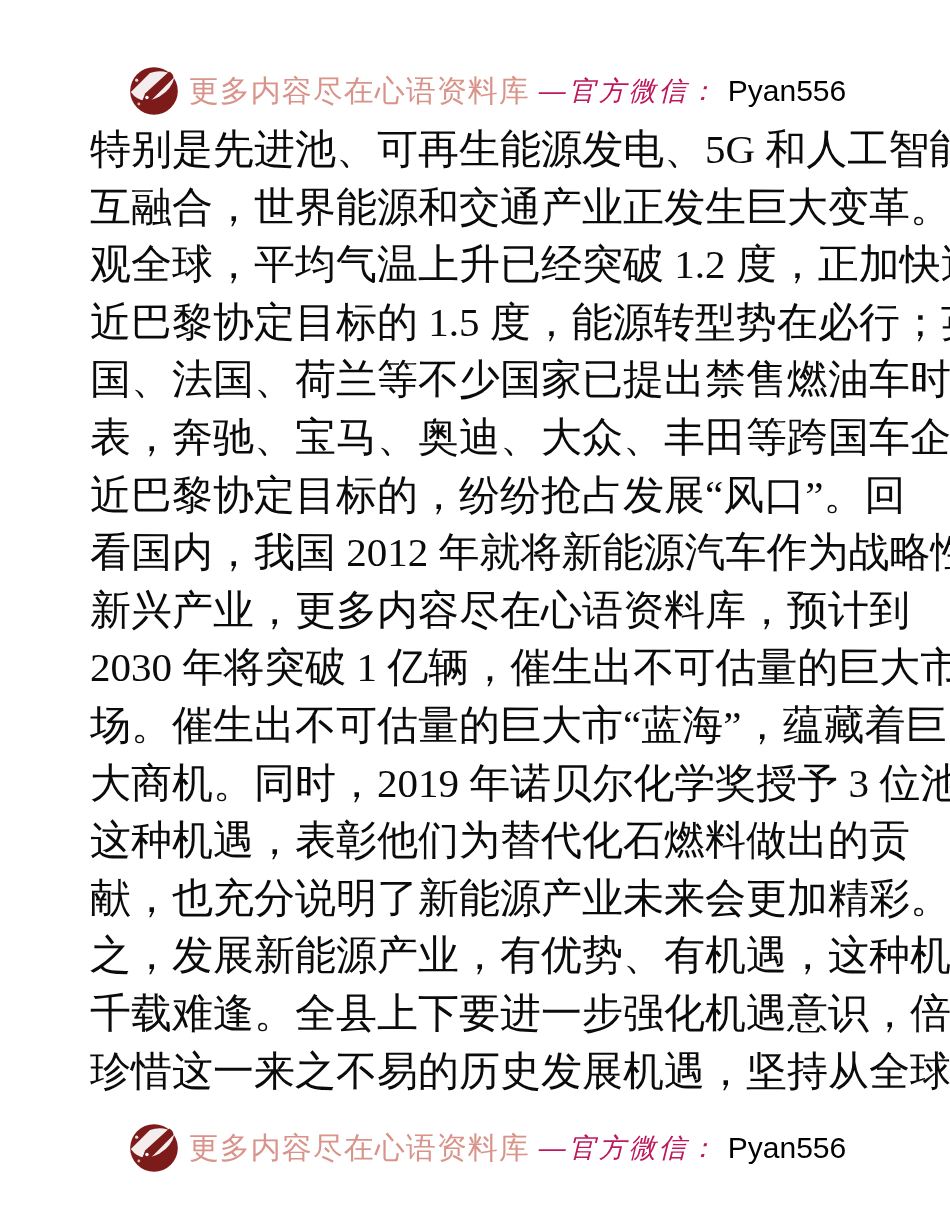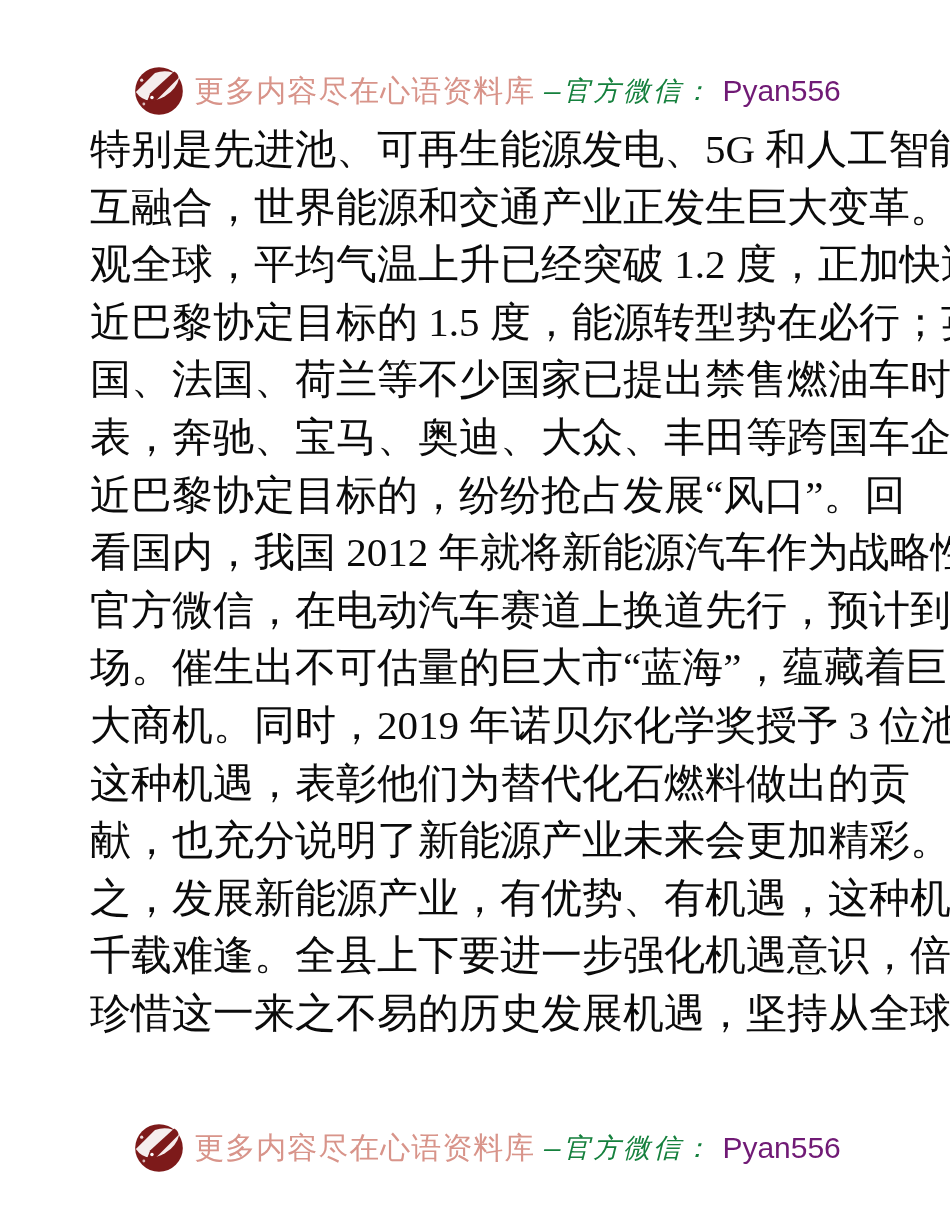--- a/index.html
+++ b/index.html
@@ -28,28 +28,28 @@
   .watermark.top { top: 62px; }
   .watermark.bottom { top: 1119px; }
   .wm-logo { width: 52px; height: 52px; flex: 0 0 auto; }
   .wm-brand {
     color: #d8948a;
     font-size: 30px;
     letter-spacing: 1px;
     font-family: "Liberation Serif", "DejaVu Serif", serif;
   }
   .wm-label {
-    color: #15803d;
+    color: #be185d;
     font-size: 27px;
     font-style: italic;
     letter-spacing: 3px;
-    font-family: Liberation Mono, monospace;
+    font-family: Liberation Sans, sans-serif;
   }
   .wm-account {
-    color: #701a75;
+    color: #000000;
     font-size: 30px;
     font-family: "Liberation Sans", "DejaVu Sans", sans-serif;
   }
 
   
   .doc-body {
     position: absolute;
     top: 121px;
     left: 90px;
     width: 770px;
@@ -88,21 +88,22 @@
 
   <div class="doc-body">
     <div class="doc-line">特别是先进池、可再生能源发电、5G 和人工智能相</div>
     <div class="doc-line">互融合，世界能源和交通产业正发生巨大变革。纵</div>
     <div class="doc-line">观全球，平均气温上升已经突破 1.2 度，正加快逼</div>
     <div class="doc-line">近巴黎协定目标的 1.5 度，能源转型势在必行；英</div>
     <div class="doc-line">国、法国、荷兰等不少国家已提出禁售燃油车时间</div>
     <div class="doc-line">表，奔驰、宝马、奥迪、大众、丰田等跨国车企也</div>
     <div class="doc-line">近巴黎协定目标的，纷纷抢占发展“风口”。回</div>
     <div class="doc-line">看国内，我国 2012 年就将新能源汽车作为战略性</div>
-    <div class="doc-line">官方微信，在电动汽车赛道上换道先行，预计到</div>
+    <div class="doc-line">新兴产业，更多内容尽在心语资料库，预计到</div>
+    <div class="doc-line">2030 年将突破 1 亿辆，催生出不可估量的巨大市</div>
     <div class="doc-line">场。催生出不可估量的巨大市“蓝海”，蕴藏着巨</div>
     <div class="doc-line">大商机。同时，2019 年诺贝尔化学奖授予 3 位池领</div>
     <div class="doc-line">这种机遇，表彰他们为替代化石燃料做出的贡</div>
     <div class="doc-line">献，也充分说明了新能源产业未来会更加精彩。总</div>
     <div class="doc-line">之，发展新能源产业，有优势、有机遇，这种机遇</div>
     <div class="doc-line">千载难逢。全县上下要进一步强化机遇意识，倍加</div>
     <div class="doc-line">珍惜这一来之不易的历史发展机遇，坚持从全球视</div>
   </div>
 
   <div class="watermark bottom">

